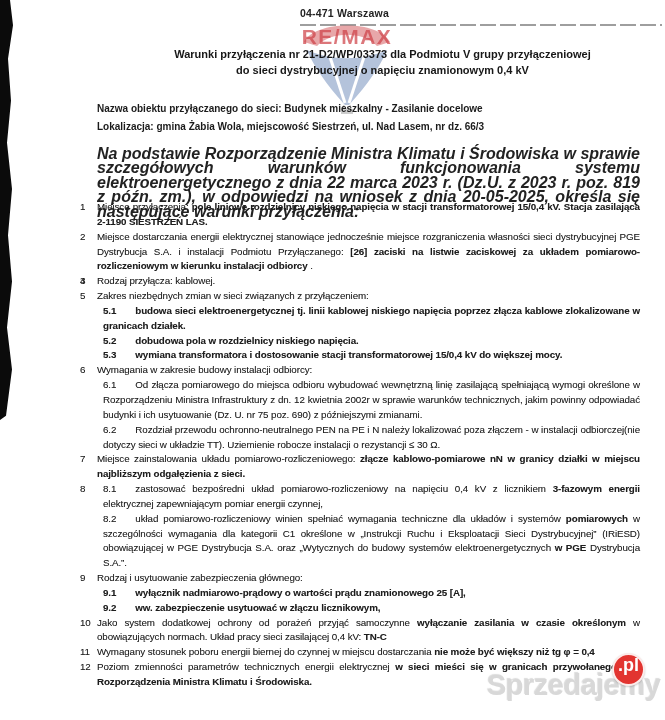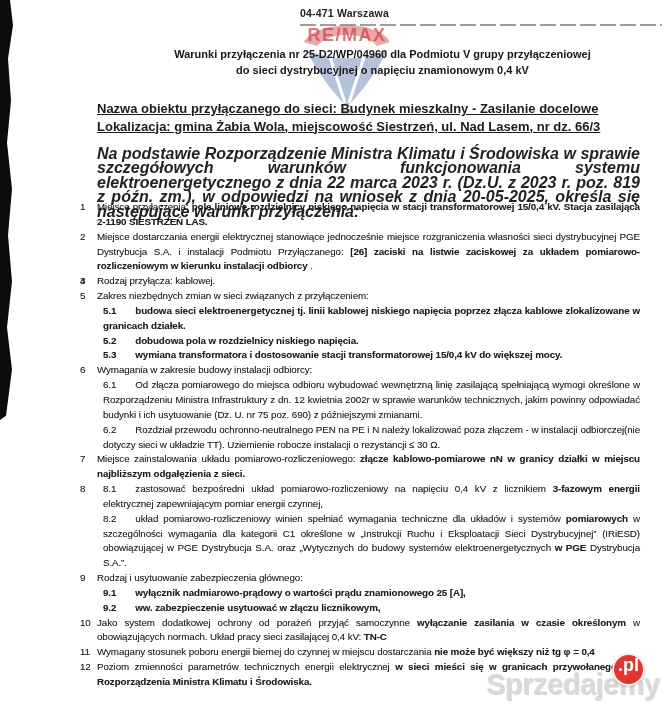--- a/index.html
+++ b/index.html
@@ -19,26 +19,26 @@
   .hr-line{
     position:absolute;left:300px;top:24px;width:362px;height:2px;
     background:repeating-linear-gradient(90deg,#8d8d8d 0 16px,rgba(0,0,0,0) 16px 20px);
     box-shadow:0 2px 0 -1px rgba(120,120,120,.45);opacity:.85;
   }
   
   .remax{position:absolute;left:291px;top:16px;width:112px;height:102px;pointer-events:none;}
   .remax svg{position:absolute;left:0;top:0;filter:blur(.4px);}
   .remax-text{
     position:absolute;left:0;top:9px;width:112px;text-align:center;
-    font-weight:700;font-size:18px;letter-spacing:1.5px;color:var(--remaxred,#cf4349);opacity:.72;filter:blur(.3px);
+    font-weight:700;font-size:21px;letter-spacing:1.5px;color:var(--remaxred,#cf4349);opacity:.72;filter:blur(.3px);
   }
   
   .title{position:absolute;left:100px;top:46px;width:565px;text-align:center;font-weight:700;font-size:11px;line-height:16px;color:#171717;}
   
-  .obj{position:absolute;left:97px;top:100px;width:546px;font-weight:700;font-size:13px;line-height:17.5px;color:#1b1b1b;text-decoration:underline;}
+  .obj{position:absolute;left:97px;top:100px;width:546px;font-weight:700;font-size:10px;line-height:17.5px;color:#1b1b1b;}
   
   .legal{
     position:absolute;left:97px;top:147px;width:543px;font-style:italic;font-weight:600;
     font-size:16px;line-height:14.4px;text-align:justify;color:#222;
   }
   
   .conds{
     position:absolute;left:97px;top:200px;width:543px;font-size:9.8px;line-height:14.85px;
     text-align:justify;color:#1d1d1d;letter-spacing:-.1px;text-shadow:0 0 .5px rgba(30,30,30,.35);
   }
@@ -85,21 +85,21 @@
         <path d="M39,41 L54,87" stroke="#ffffff" stroke-width="3" fill="none"></path>
         <path d="M73,41 L58,87" stroke="#ffffff" stroke-width="3" fill="none"></path>
         <path d="M53,89 L52,93 M59,89 L60,93" stroke="#8a8a8a" stroke-width="1.2" fill="none"></path>
         <rect x="50" y="93" width="12" height="5" fill="#9a9a9a"></rect>
       </g>
     </svg>
     <div class="remax-text">RE/MAX</div>
   </div>
 
   <div class="title">
-    <div>Warunki przyłączenia nr 25-D2/WP/04960 dla Podmiotu V grupy przyłączeniowej</div>
+    <div>Warunki przyłączenia nr 21-D2/WP/03373 dla Podmiotu V grupy przyłączeniowej</div>
     <div>do sieci dystrybucyjnej o napięciu znamionowym 0,4 kV</div>
   </div>
 
   <div class="obj">
     <div>Nazwa obiektu przyłączanego do sieci: Budynek mieszkalny - Zasilanie docelowe</div>
     <div>Lokalizacja: gmina Żabia Wola, miejscowość Siestrzeń, ul.  Nad Lasem, nr dz. 66/3</div>
   </div>
 
   <div class="legal">Na podstawie Rozporządzenie Ministra Klimatu i Środowiska w sprawie szczegółowych warunków funkcjonowania systemu elektroenergetycznego z dnia 22 marca 2023 r. (Dz.U. z 2023 r. poz. 819 z późn. zm.), w odpowiedzi na wniosek z dnia 20-05-2025, określa się następujące warunki przyłączenia:</div>
 

